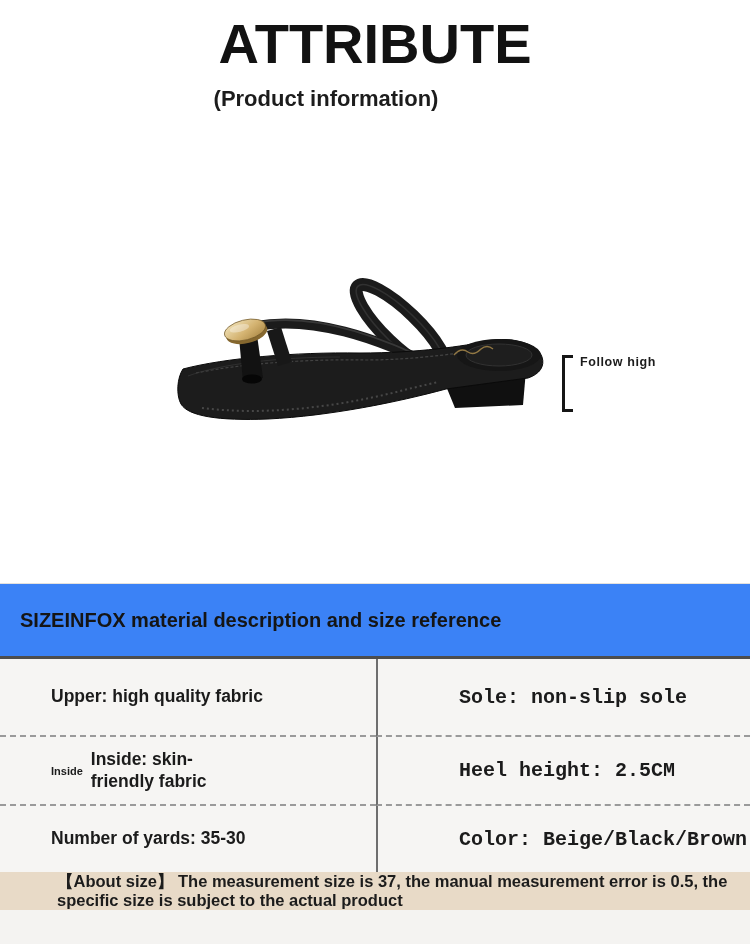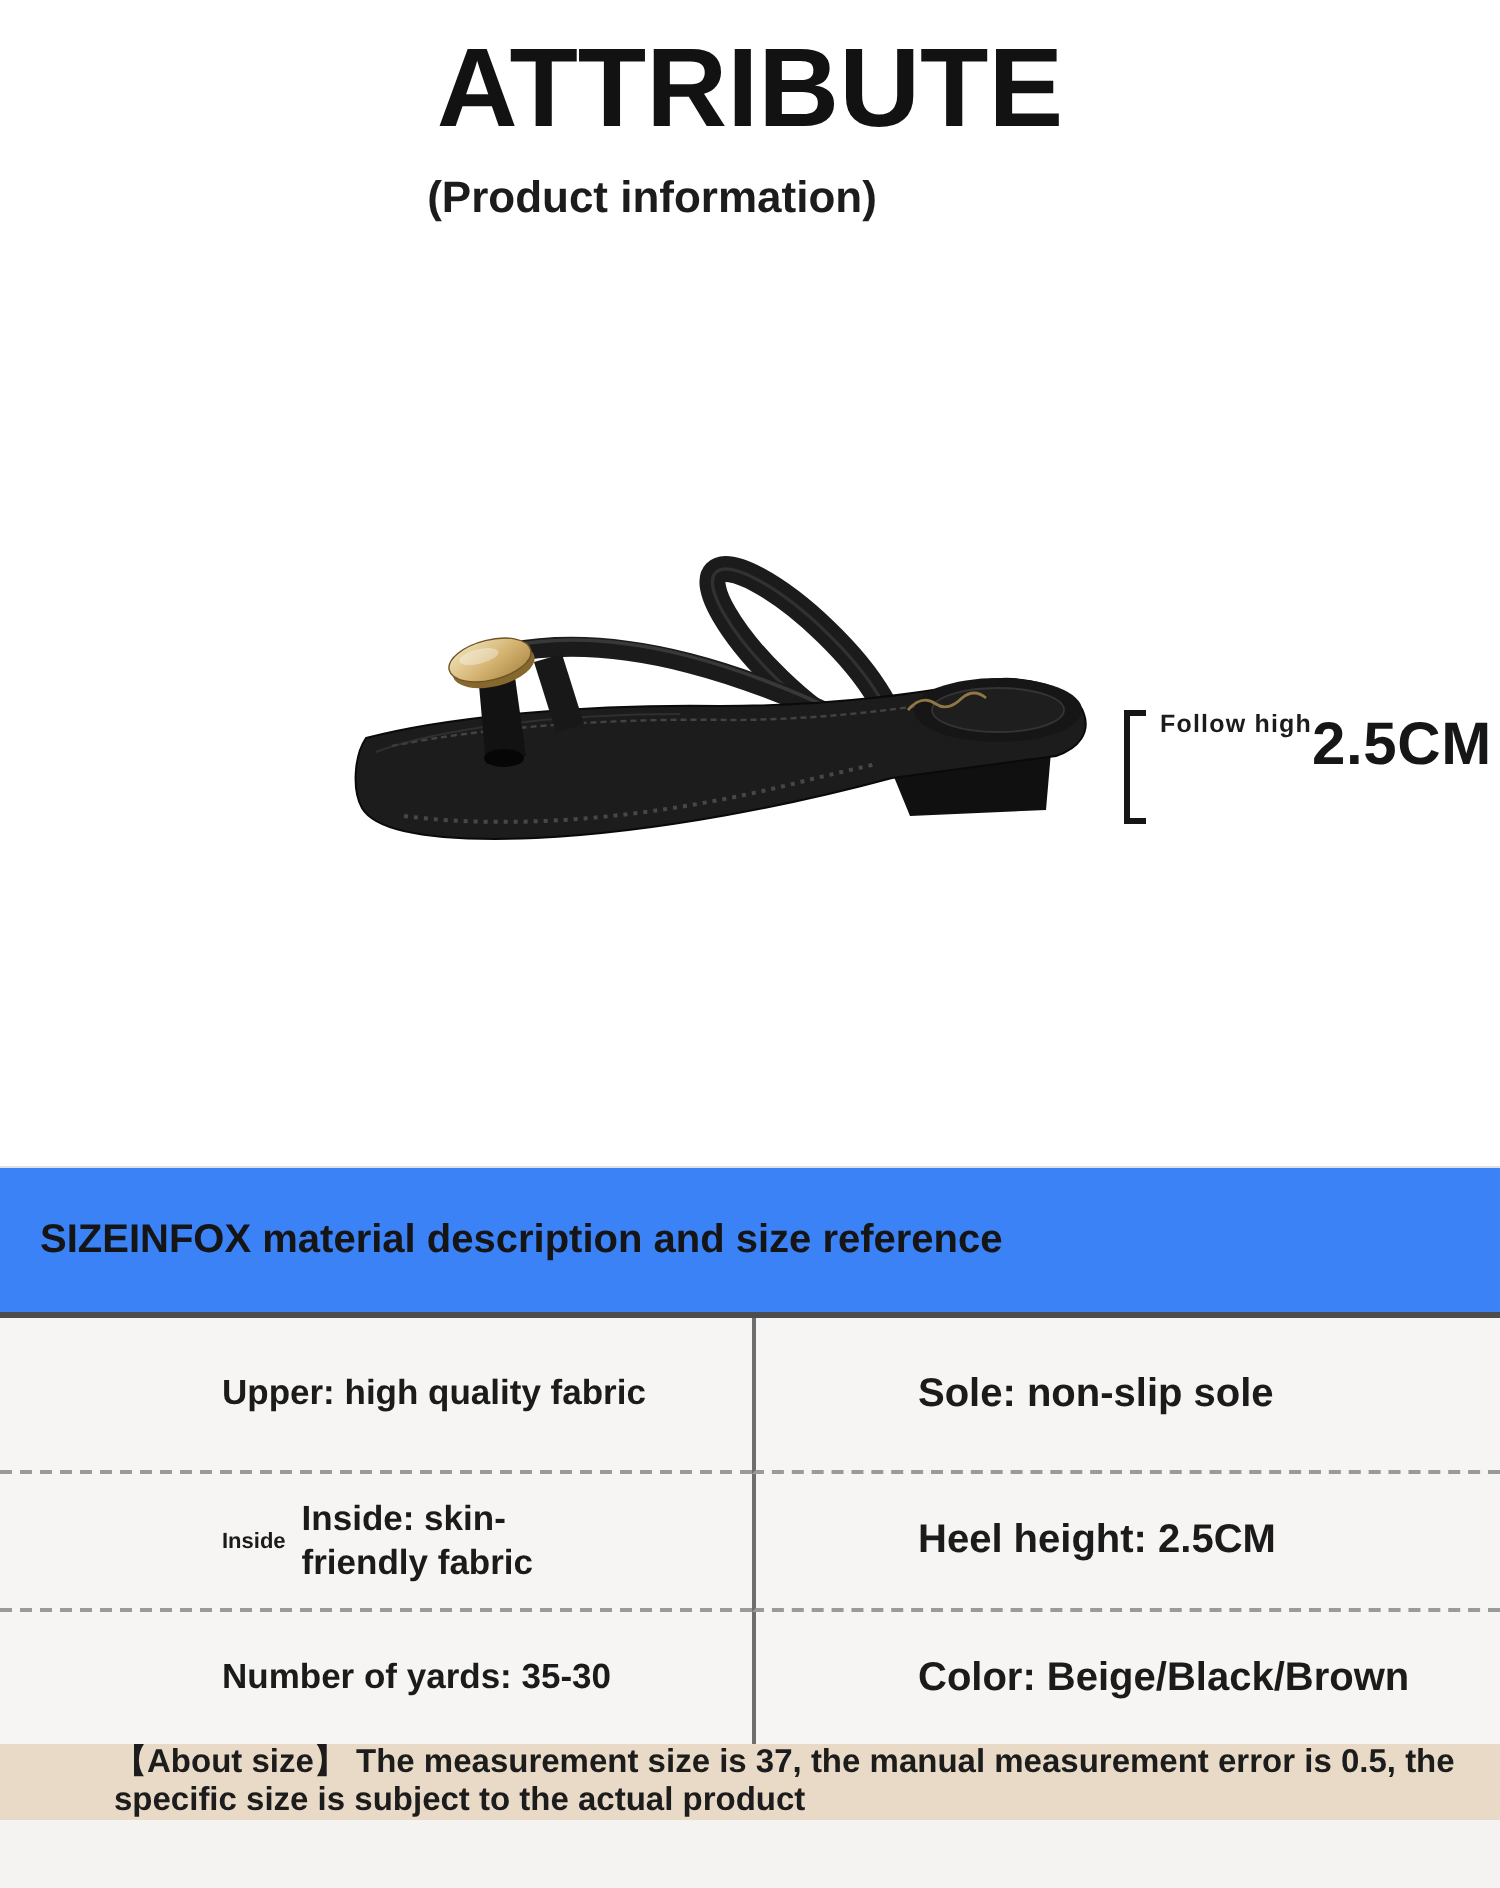--- a/index.html
+++ b/index.html
@@ -43,22 +43,22 @@
     font-size:20px; font-weight:bold; color:#151515;
   }
 
   
   .spec-table {
     position:absolute; top:659px; left:0; width:750px; height:213px;
     background:#f6f5f3;
     display:grid; grid-template-columns:376px 374px; grid-template-rows:78px 69px 66px;
   }
   .cell { display:flex; align-items:center; font-weight:bold; color:#1b1b1b; }
-  .cell.l { padding-left:111px; font-size:17.5px; }
-  .cell.r { border-left:2px solid #6e6e6e; padding-left:81px; font-size:20px; }
+  .cell.l { padding-left:51px; font-size:17.5px; }
+  .cell.r { border-left:2px solid #6e6e6e; padding-left:81px; font-size:20px;font-family:Liberation Mono, monospace; }
   .row-sep { border-bottom:2px dashed #9a9a9a; }
   .prefix { font-size:11px; font-weight:bold; margin-right:8px; white-space:nowrap; }
   .cell-text { white-space:pre-line; line-height:1.25; }
 
   
   .note {
     position:absolute; top:872px; left:0; width:750px; height:38px;
     background:#e8dac7; padding:0 20px 0 57px;
     display:flex; align-items:center;
     font-size:16.5px; font-weight:bold; line-height:19px; color:#1c1c1c;
@@ -121,21 +121,20 @@
         <ellipse cx="95" cy="72" rx="21" ry="10" fill="url(#goldGrad)" stroke="#6e5526" stroke-width="0.7"></ellipse>
         <ellipse cx="90" cy="69" rx="10" ry="3.6" fill="#ffffff" opacity="0.35"></ellipse>
       </g>
     </svg>
   </div>
 
   <div class="annotation">
     <div class="bracket"></div>
     <div class="ann-text">
       <div class="ann-label">Follow high</div>
-      <div class="ann-value">2.5CM</div>
     </div>
   </div>
 
   <div class="band-header">SIZEINFOX material description and size reference</div>
 
   <div class="spec-table">
     <div class="cell l row-sep">
       <span class="cell-text">Upper: high quality fabric</span>
     </div>
     <div class="cell r row-sep">

